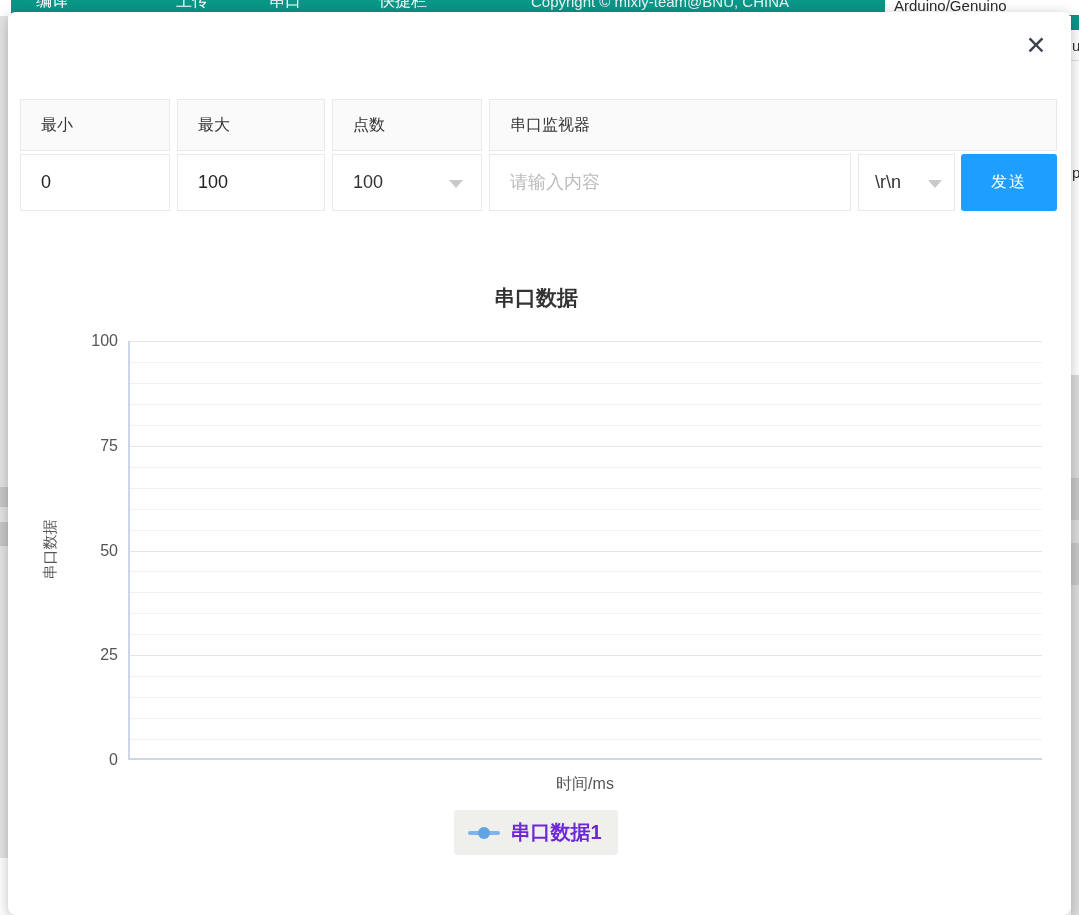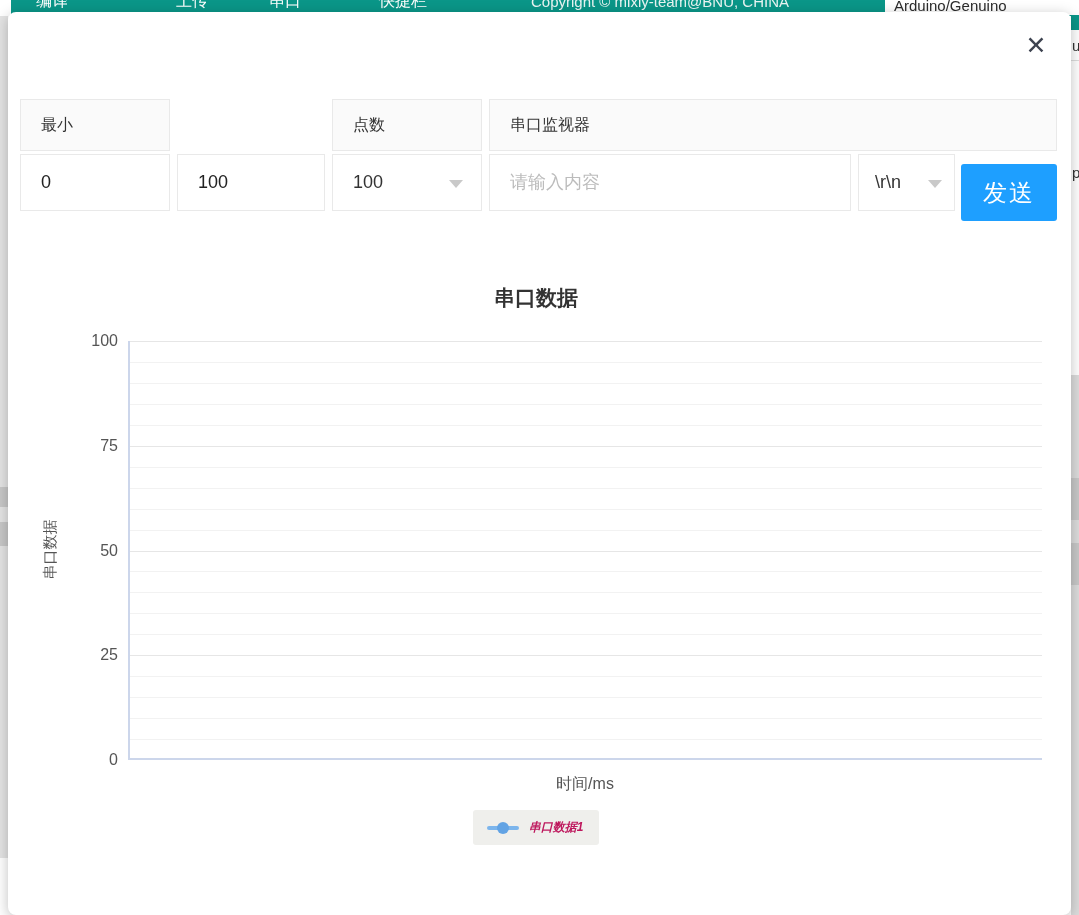--- a/index.html
+++ b/index.html
@@ -37,22 +37,22 @@
   .cell { position:absolute; border:1px solid #e9e9e9; display:flex; align-items:center;
     font-size:17px; color:#333; }
   .hcell { background:#fafafa; height:52px; top:87px; padding-left:20px; font-size:16px; }
   .vcell { background:#fff; height:57px; top:142px; padding-left:20px; font-size:18px; }
   .vcell input { border:none; outline:none; font-size:18px; color:#222; width:100%;
     font-family:inherit; background:transparent; }
   .vcell input::placeholder { color:#bcbcbc; }
   .arrow { position:absolute; right:18px; top:50%; margin-top:-3px; width:0; height:0;
     border-left:7px solid transparent; border-right:7px solid transparent;
     border-top:8px solid #c9c9c9; }
-  .send-btn { position:absolute; left:953px; top:152px; width:96px; height:57px;
-    background:#1e9fff; color:#fff; font-size:24px; border:none; border-radius:3px;
+  .send-btn { position:absolute; left:953px; top:142px; width:96px; height:57px;
+    background:#1e9fff; color:#fff; font-size:16px; border:none; border-radius:3px;
     cursor:pointer; letter-spacing:2px; font-family:inherit; }
 
   
   .chart { left:22px; top:258px; width:1012px; height:600px; }
   .chart-title { position:absolute; top:14px; left:0; width:100%; text-align:center;
     font-size:21px; font-weight:bold; color:#333; }
   .plot { position:absolute; left:98px; top:71px; width:914px; height:419px;
     border-left:2px solid #ccd6eb; border-bottom:2px solid #ccd6eb; }
   .gridline { position:absolute; left:0; width:100%; height:1px; }
   .ytick { position:absolute; left:0; width:88px; text-align:right; font-size:16px;
@@ -63,21 +63,21 @@
     font-size:16px; color:#555; }
   .legend { position:absolute; top:540px; left:0; width:100%; display:flex;
     justify-content:center; }
   .legend-box { display:inline-flex; align-items:center; background:#efefec;
     padding:9px 16px 9px 14px; border-radius:3px; cursor:pointer; }
   .legend-marker { position:relative; width:32px; height:12px; margin-right:10px; }
   .legend-line { position:absolute; left:0; top:4px; width:32px; height:4px;
     border-radius:2px; background:#7cb5ec; }
   .legend-dot { position:absolute; left:10px; top:0; width:12px; height:12px;
     border-radius:50%; background:#62a3e4; }
-  .legend-label { font-size:12px; font-weight:bold; color:#be185d;font-style:italic; }
+  .legend-label { font-size:20px; font-weight:bold; color:#6d28d9; }
 </style>
 </head>
 <body>
 
 <div class="stage">
 
   <div class="abs teal-bar" style="left:11px;top:0;width:1079px;height:16px;text-align:center;">
     <div class="tb-item" style="left:25px;">编译</div>
     <div class="tb-item" style="left:165px;">上传</div>
     <div class="tb-item" style="left:258px;">串口</div>
@@ -97,20 +97,21 @@
   <div class="abs bg-frag" style="left:1072px;top:164px;">p</div>
   <div class="abs side-strip" style="left:1071px;top:375px;width:8px;height:540px;background:#dcdcdc;"></div>
   <div class="abs strip-seg" style="left:1071px;top:478px;width:8px;height:42px;"></div>
   <div class="abs strip-seg" style="left:1071px;top:543px;width:8px;height:42px;"></div>
 
   <div class="abs modal">
 
     <div class="abs close-x">✕</div>
 
     <div class="cell hcell" style="left:12px;width:150px;">最小</div>
+    <div class="cell hcell" style="left:169px;width:148px;">最大</div>
     <div class="cell hcell" style="left:324px;width:150px;">点数</div>
     <div class="cell hcell" style="left:481px;width:568px;">串口监视器</div>
 
     <div class="cell vcell" style="left:12px;width:150px;">
       <input value="0" style="">
     </div>
     <div class="cell vcell" style="left:169px;width:148px;">
       <input value="100" style="">
     </div>
     <div class="cell vcell" style="left:324px;width:150px;">

